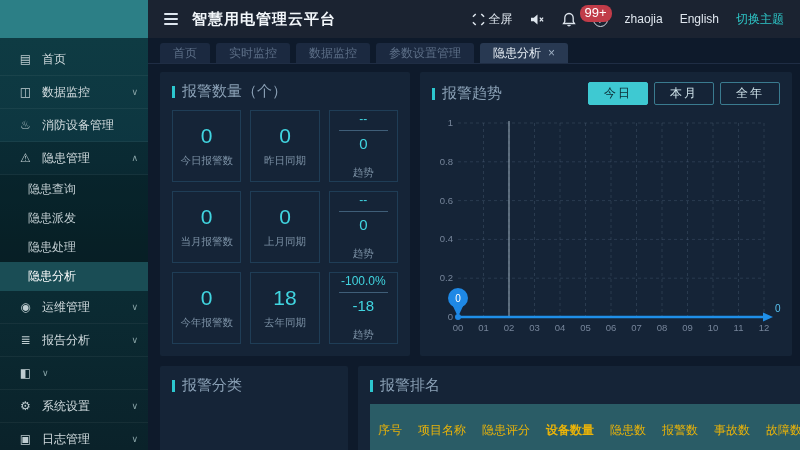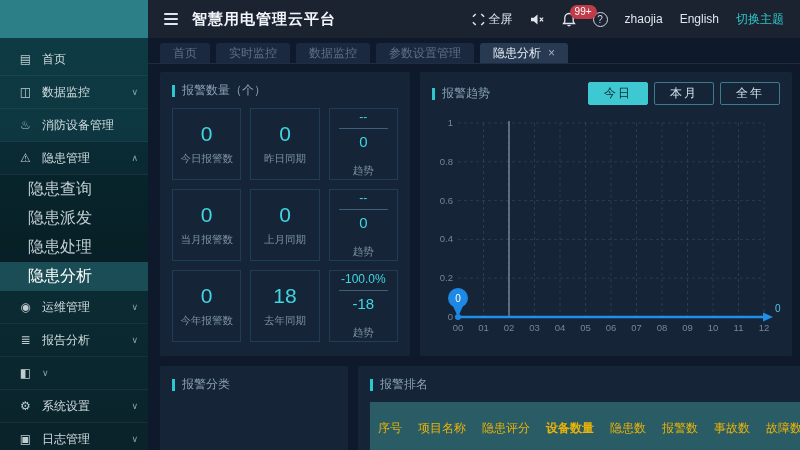--- a/index.html
+++ b/index.html
@@ -11,53 +11,53 @@
     display:flex; align-items:center; z-index:10; }
   .logo-block { width:148px; height:38px; background:#2c7f86; flex:0 0 148px; }
   .hamburger { margin:0 14px 0 16px; cursor:pointer; display:flex; flex-direction:column; gap:3px; }
   .hamburger span { display:block; width:14px; height:2px; background:#dde5ee; border-radius:1px; }
   .app-title { color:#f2f6fa; font-size:15px; font-weight:bold; letter-spacing:1px; }
   .header-right { margin-left:auto; display:flex; align-items:center; gap:17px; padding-right:16px;
     color:#dfe6ee; font-size:12px; }
   .hr-item { display:flex; align-items:center; gap:4px; cursor:pointer; }
   .hr-item svg { display:block; }
   .bell-wrap { position:relative; }
-  .badge { position:absolute; top:-7px; left:8px; background:#c13c49; color:#fff; font-size:10px;
+  .badge { position:absolute; top:-7px; left:18px; background:#c13c49; color:#fff; font-size:13px;
     padding:1.5px 5px; border-radius:8px; line-height:1.1; }
   .help-circle { width:15px; height:15px; border:1px solid #cfd8e0; border-radius:50%;
     display:flex; align-items:center; justify-content:center; font-size:10px; color:#cfd8e0; }
   .theme-link { color:#2ec8c9; cursor:pointer; }
 
   
   .sidebar { position:fixed; top:38px; left:0; width:148px; height:412px; z-index:9;
     background:linear-gradient(180deg,#0e3b43 0%,#0d3540 30%,#0b2b33 62%,#0a222a 100%);
     padding-top:5px; }
   .menu-item { height:33px; display:flex; align-items:center; padding:0 10px 0 18px;
     color:#d2dcdf; font-size:12px; cursor:pointer; border-bottom:1px solid rgba(255,255,255,0.05); }
   .menu-item .mi-icon { width:15px; margin-right:9px; font-size:12px; color:#bfcdd1; text-align:center; }
   .menu-item .mi-label { flex:1; }
   .menu-item .mi-chevron { font-size:9px; color:#8aa5a8; }
   .menu-group-open { background:rgba(0,0,0,0.20); }
   .submenu-item { height:29px; display:flex; align-items:center; padding-left:28px;
-    color:#c2ced2; font-size:16px; cursor:pointer; background:rgba(0,0,0,0.12); }
+    color:#c2ced2; font-size:12px; cursor:pointer; background:rgba(0,0,0,0.12); }
   .submenu-item.active { background:#1a4d55; color:#ffffff; }
 
   
   .main { position:fixed; top:38px; left:148px; width:652px; height:412px; background:#0e1a2b; }
   .tabbar { height:26px; padding:5px 0 0 12px; display:flex; gap:6px; border-bottom:1px solid #1f2d44; }
   .tab { padding:3px 13px; font-size:12px; background:#1b2940; color:#5c6e86; border-radius:3px 3px 0 0;
     cursor:pointer; display:flex; align-items:center; gap:7px; }
   .tab.active { background:#283952; color:#e6edf4; }
   .tab .tab-close { font-size:12px; color:#9fb0c4; cursor:pointer; }
 
   .panels { padding:8px 8px 0 12px; }
   .prow { display:flex; gap:10px; }
   .prow + .prow { margin-top:10px; }
   .panel { background:#152437; border-radius:2px; padding:10px 12px; }
-  .panel-title { display:flex; align-items:center; font-size:12px; color:#8ba1b6; }
+  .panel-title { display:flex; align-items:center; font-size:15px; color:#8ba1b6; }
   .panel-title::before { content:""; width:3px; height:12px; background:#2cc7cf; margin-right:7px; }
 
   
   .panel-alarm { width:250px; height:284px; flex:0 0 250px; }
   .cards { display:grid; grid-template-columns:repeat(3,1fr); gap:9px; margin-top:9px; }
   .card { border:1px solid #1f3d56; height:72px; display:flex; flex-direction:column;
     align-items:center; justify-content:center; }
   .card .card-value { color:#41d5e0; font-size:21px; }
   .card .card-label { color:#7b90a4; font-size:10.5px; margin-top:6px; }
   .card.trend .t-top { color:#41d5e0; font-size:12px; }

